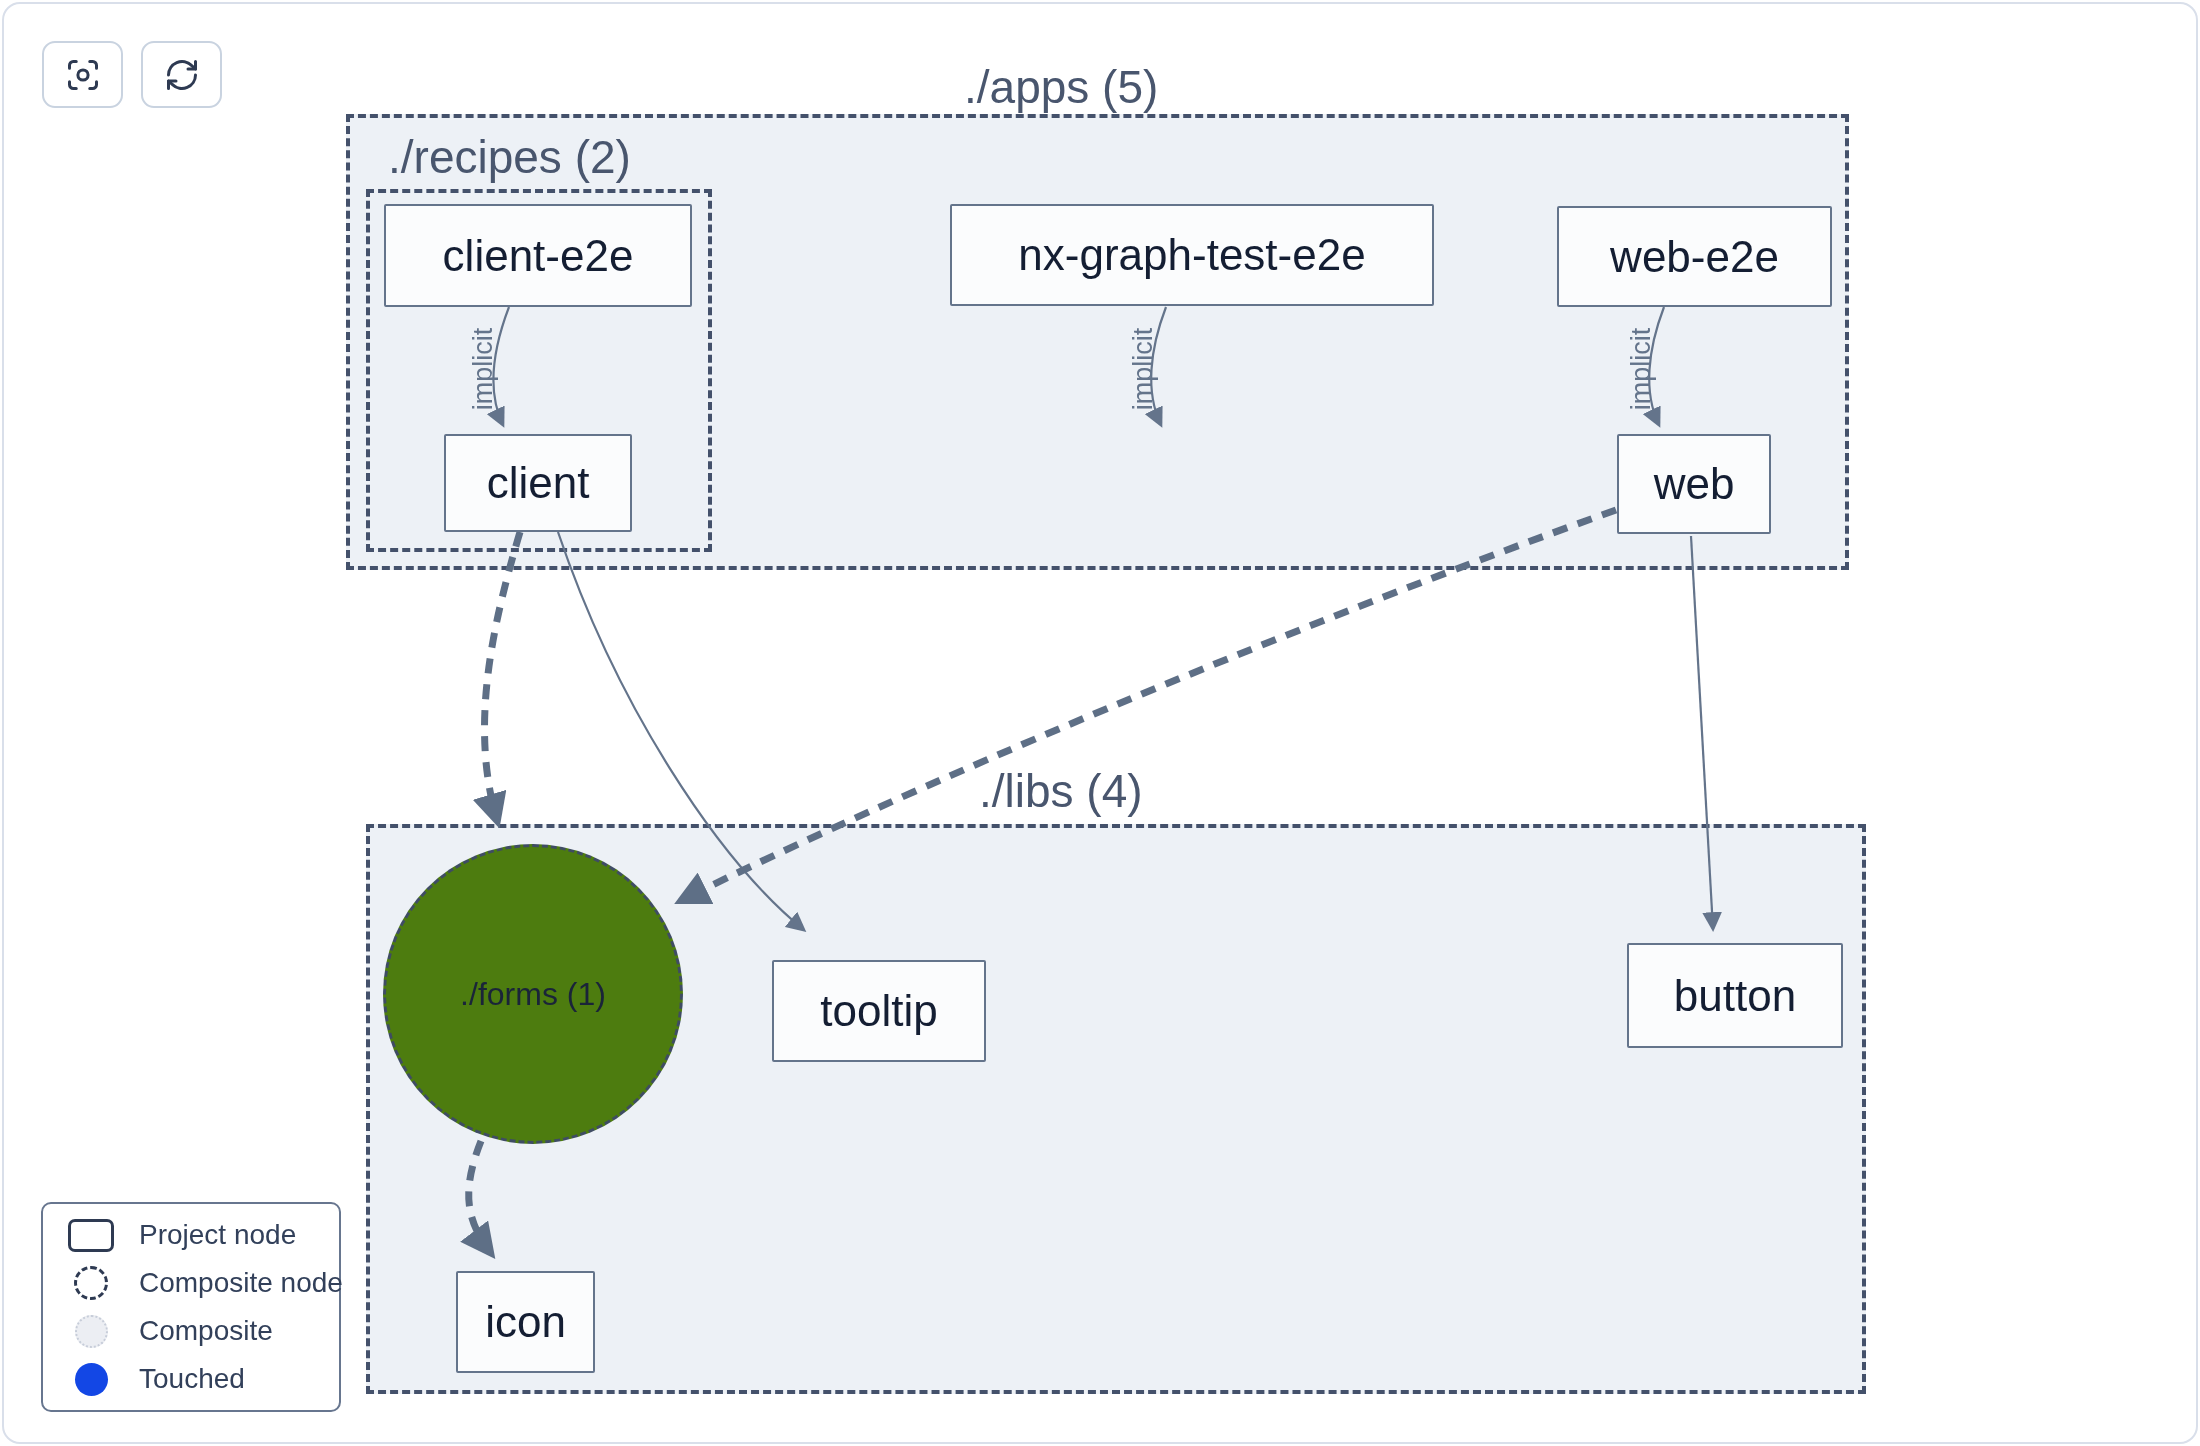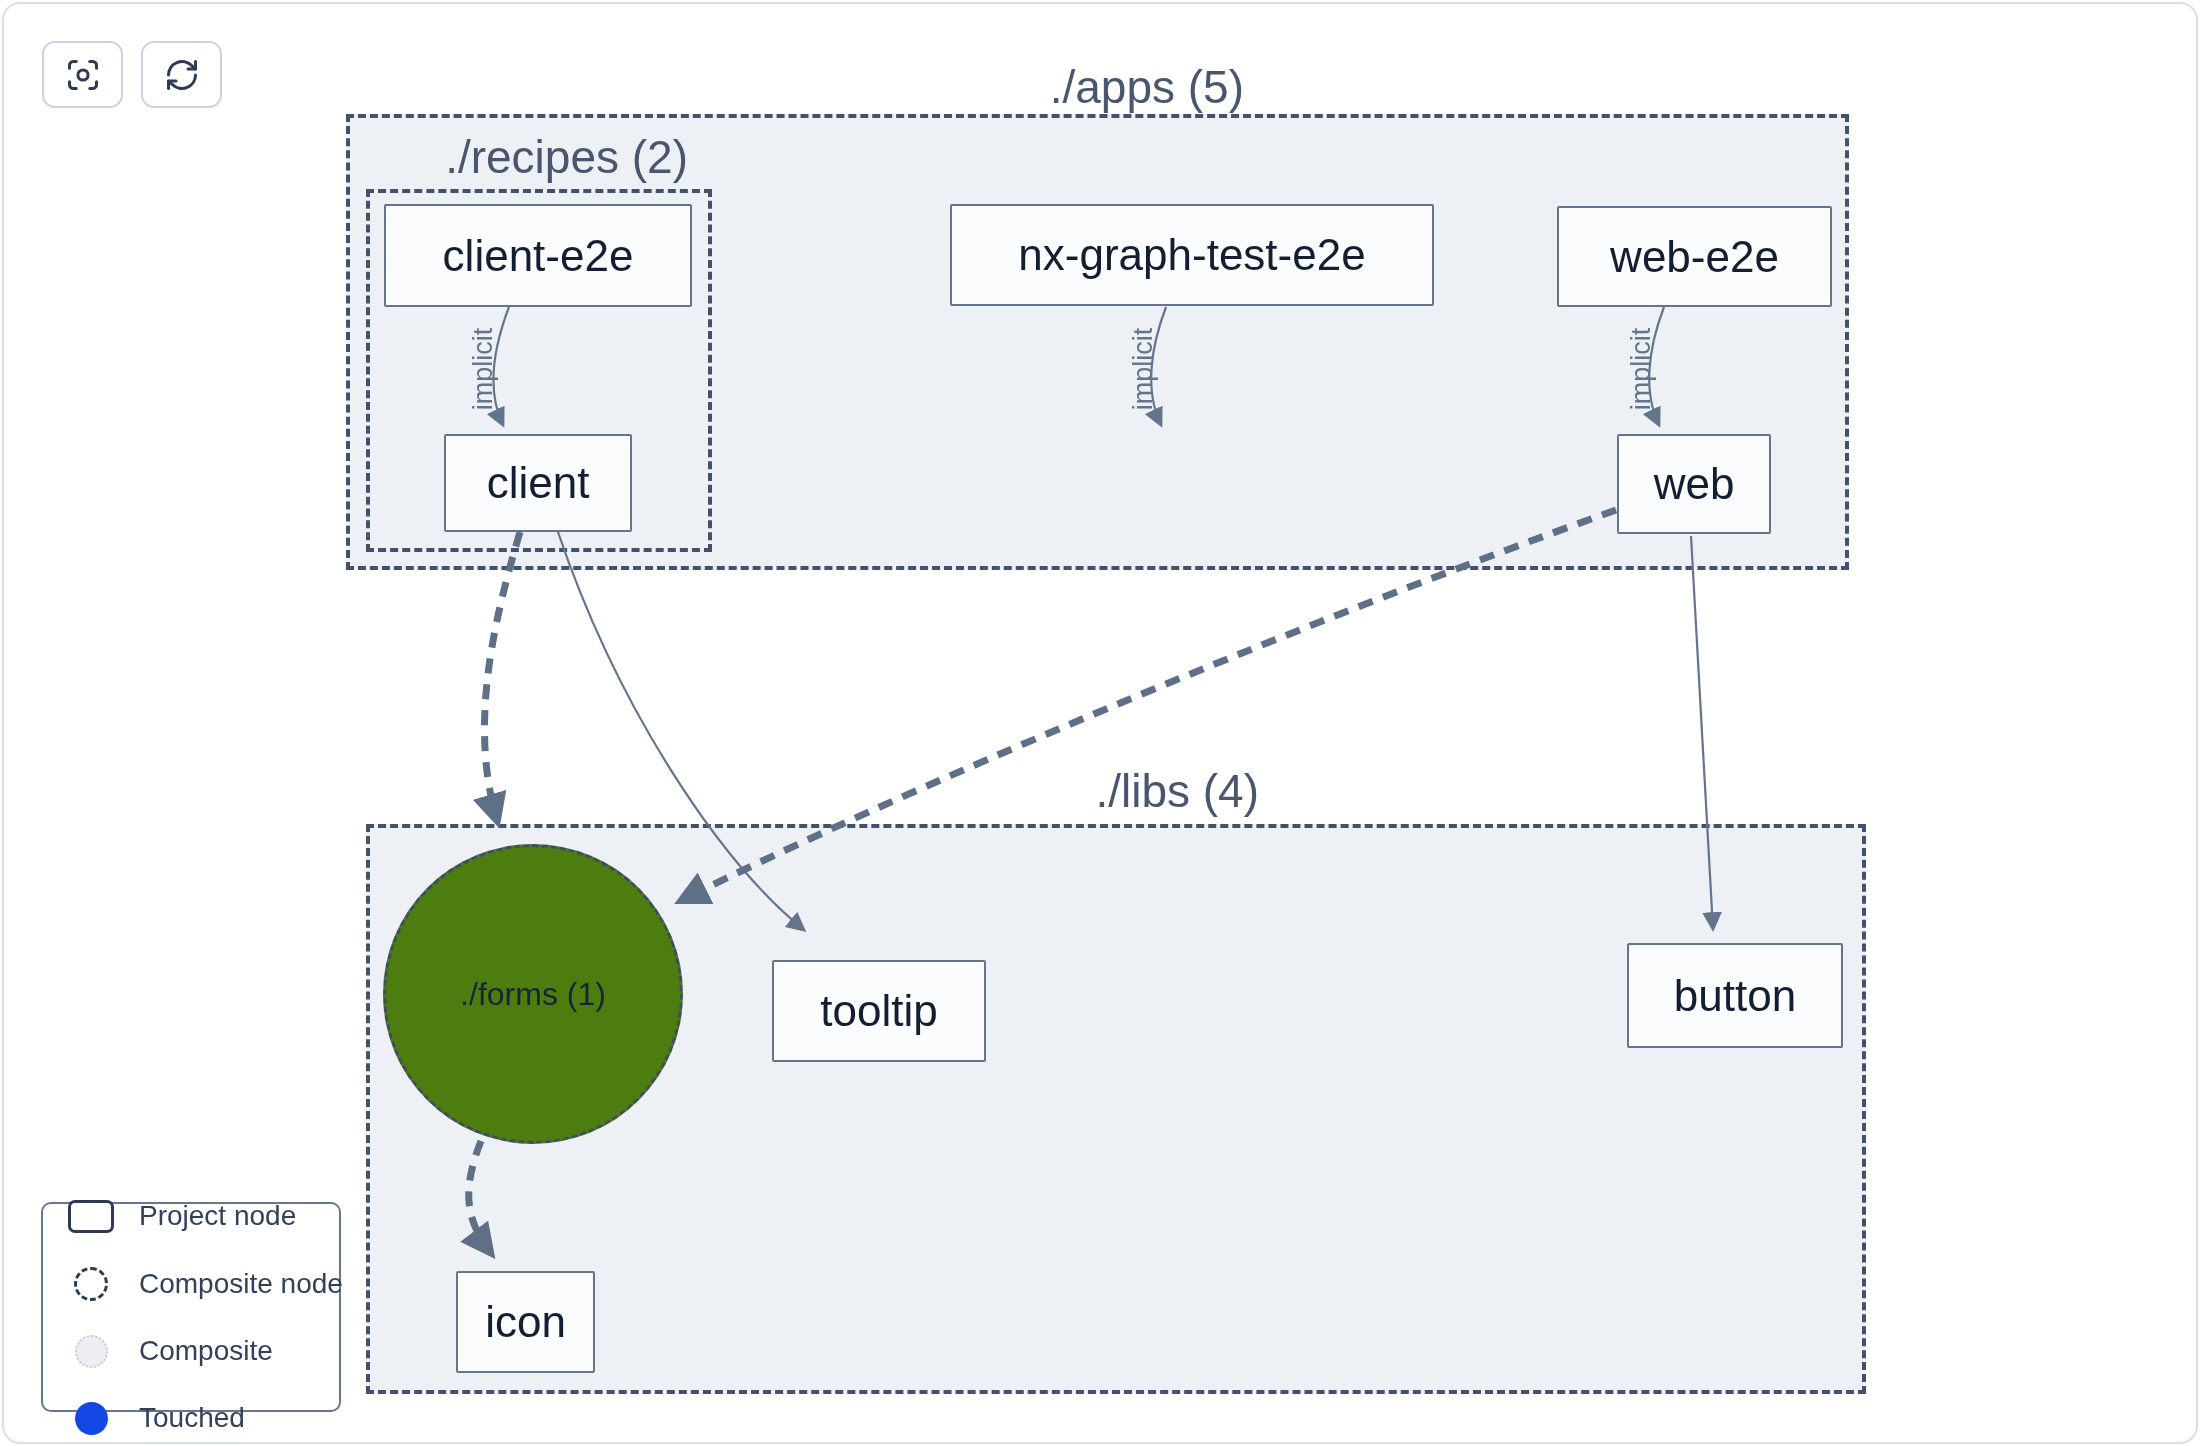--- a/index.html
+++ b/index.html
@@ -32,21 +32,21 @@
   .group {
     position: absolute;
     background: #edf1f6;
     border: 4px dashed #44516b;
   }
   .group-label {
     position: absolute;
     color: #49566e;
     font-size: 46px;
     white-space: nowrap;
-    text-align: right;
+    text-align: left;
     z-index: 5;
   }
   #group-apps   { left: 342px; top: 110px; width: 1503px; height: 456px; }
   #group-recipes{ left: 362px; top: 185px; width: 346px;  height: 363px; }
   #group-libs   { left: 362px; top: 820px; width: 1500px; height: 570px; }
   #label-apps   { left: 960px;  top: 56px;  width: 280px; }
   #label-recipes{ left: 384px;  top: 126px; width: 300px; }
   #label-libs   { left: 975px;  top: 760px; width: 280px; }
   
   .node {
@@ -98,21 +98,21 @@
     position: absolute;
     left: 37px; top: 1198px; width: 300px; height: 210px;
     background: #ffffff;
     border: 2px solid #67768f;
     border-radius: 10px;
     z-index: 20;
     display: flex; flex-direction: column; justify-content: center;
     gap: 14px;
     padding: 10px 0;
   }
-  .legend-row { display: flex; align-items: center; height: 34px; margin-top: 20px; }
+  .legend-row { display: flex; align-items: center; height: 34px; }
   .legend-swatch { width: 96px; display: flex; align-items: center; justify-content: center; flex: none; }
   .legend-text { font-size: 28px; color: #32405a; white-space: nowrap; }
   .sw-rect {
     width: 46px; height: 33px;
     border: 3px solid #2e3a52; border-radius: 7px; background: #ffffff;
   }
   .sw-dashed-circle {
     width: 34px; height: 34px;
     border: 3px dashed #2e3a52; border-radius: 50%; background: #ffffff;
   }

